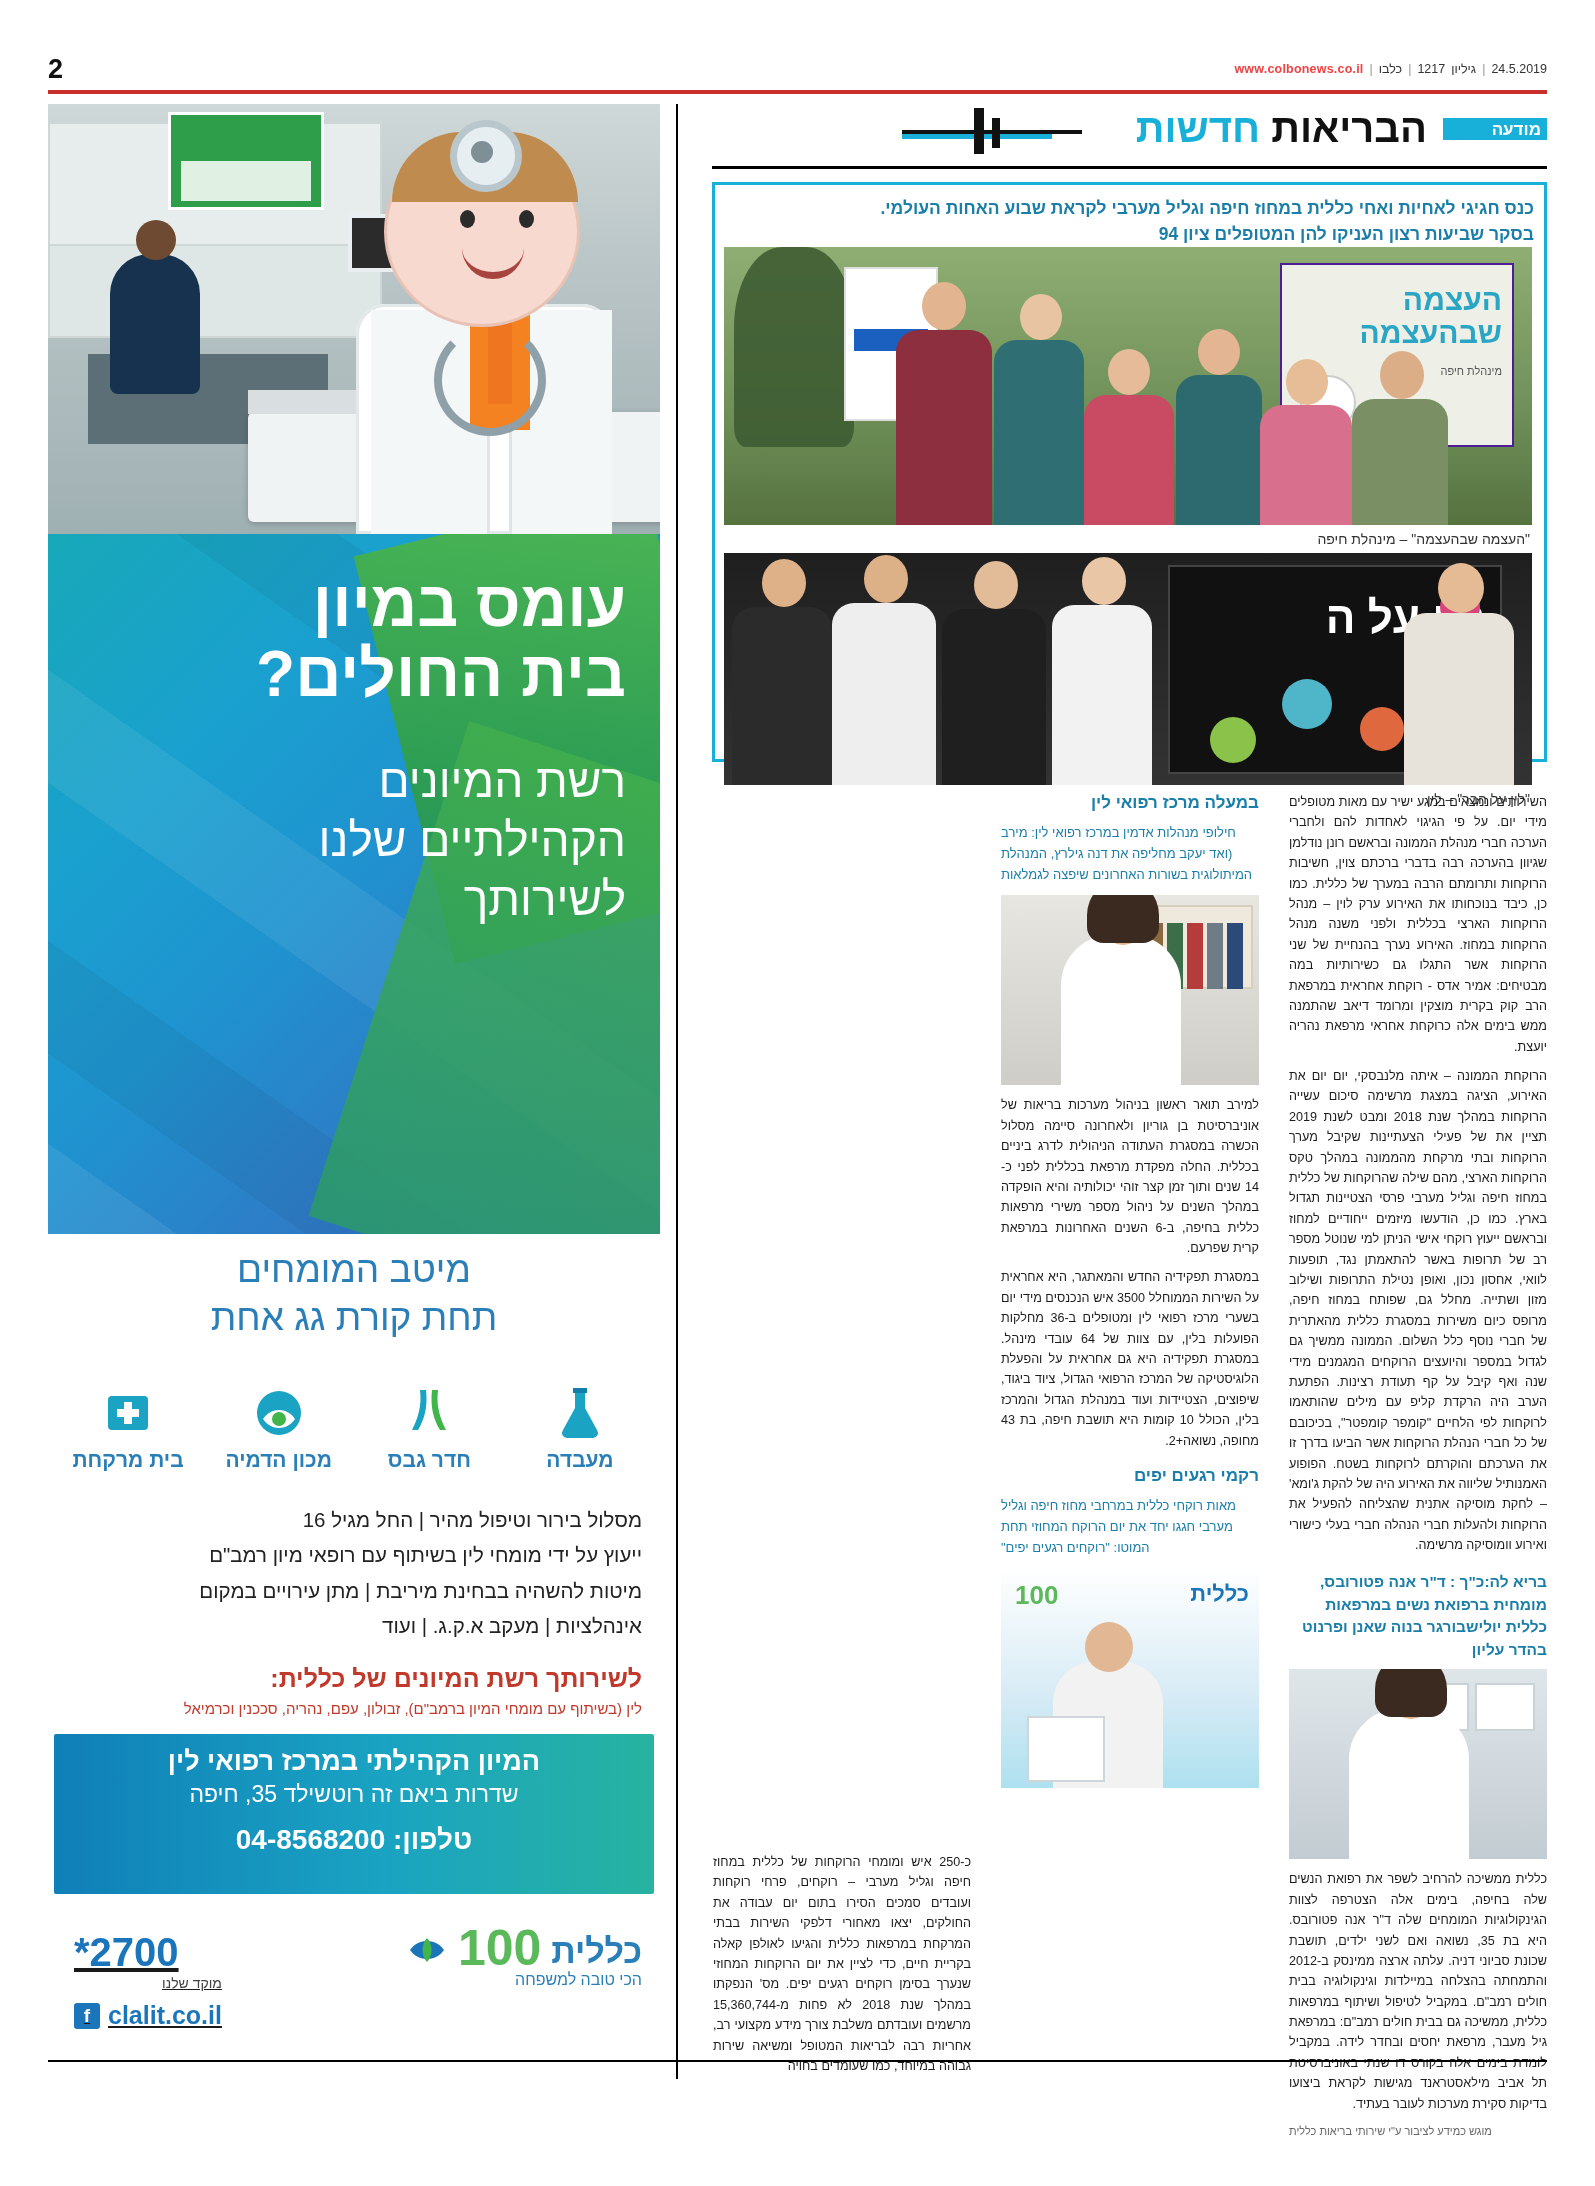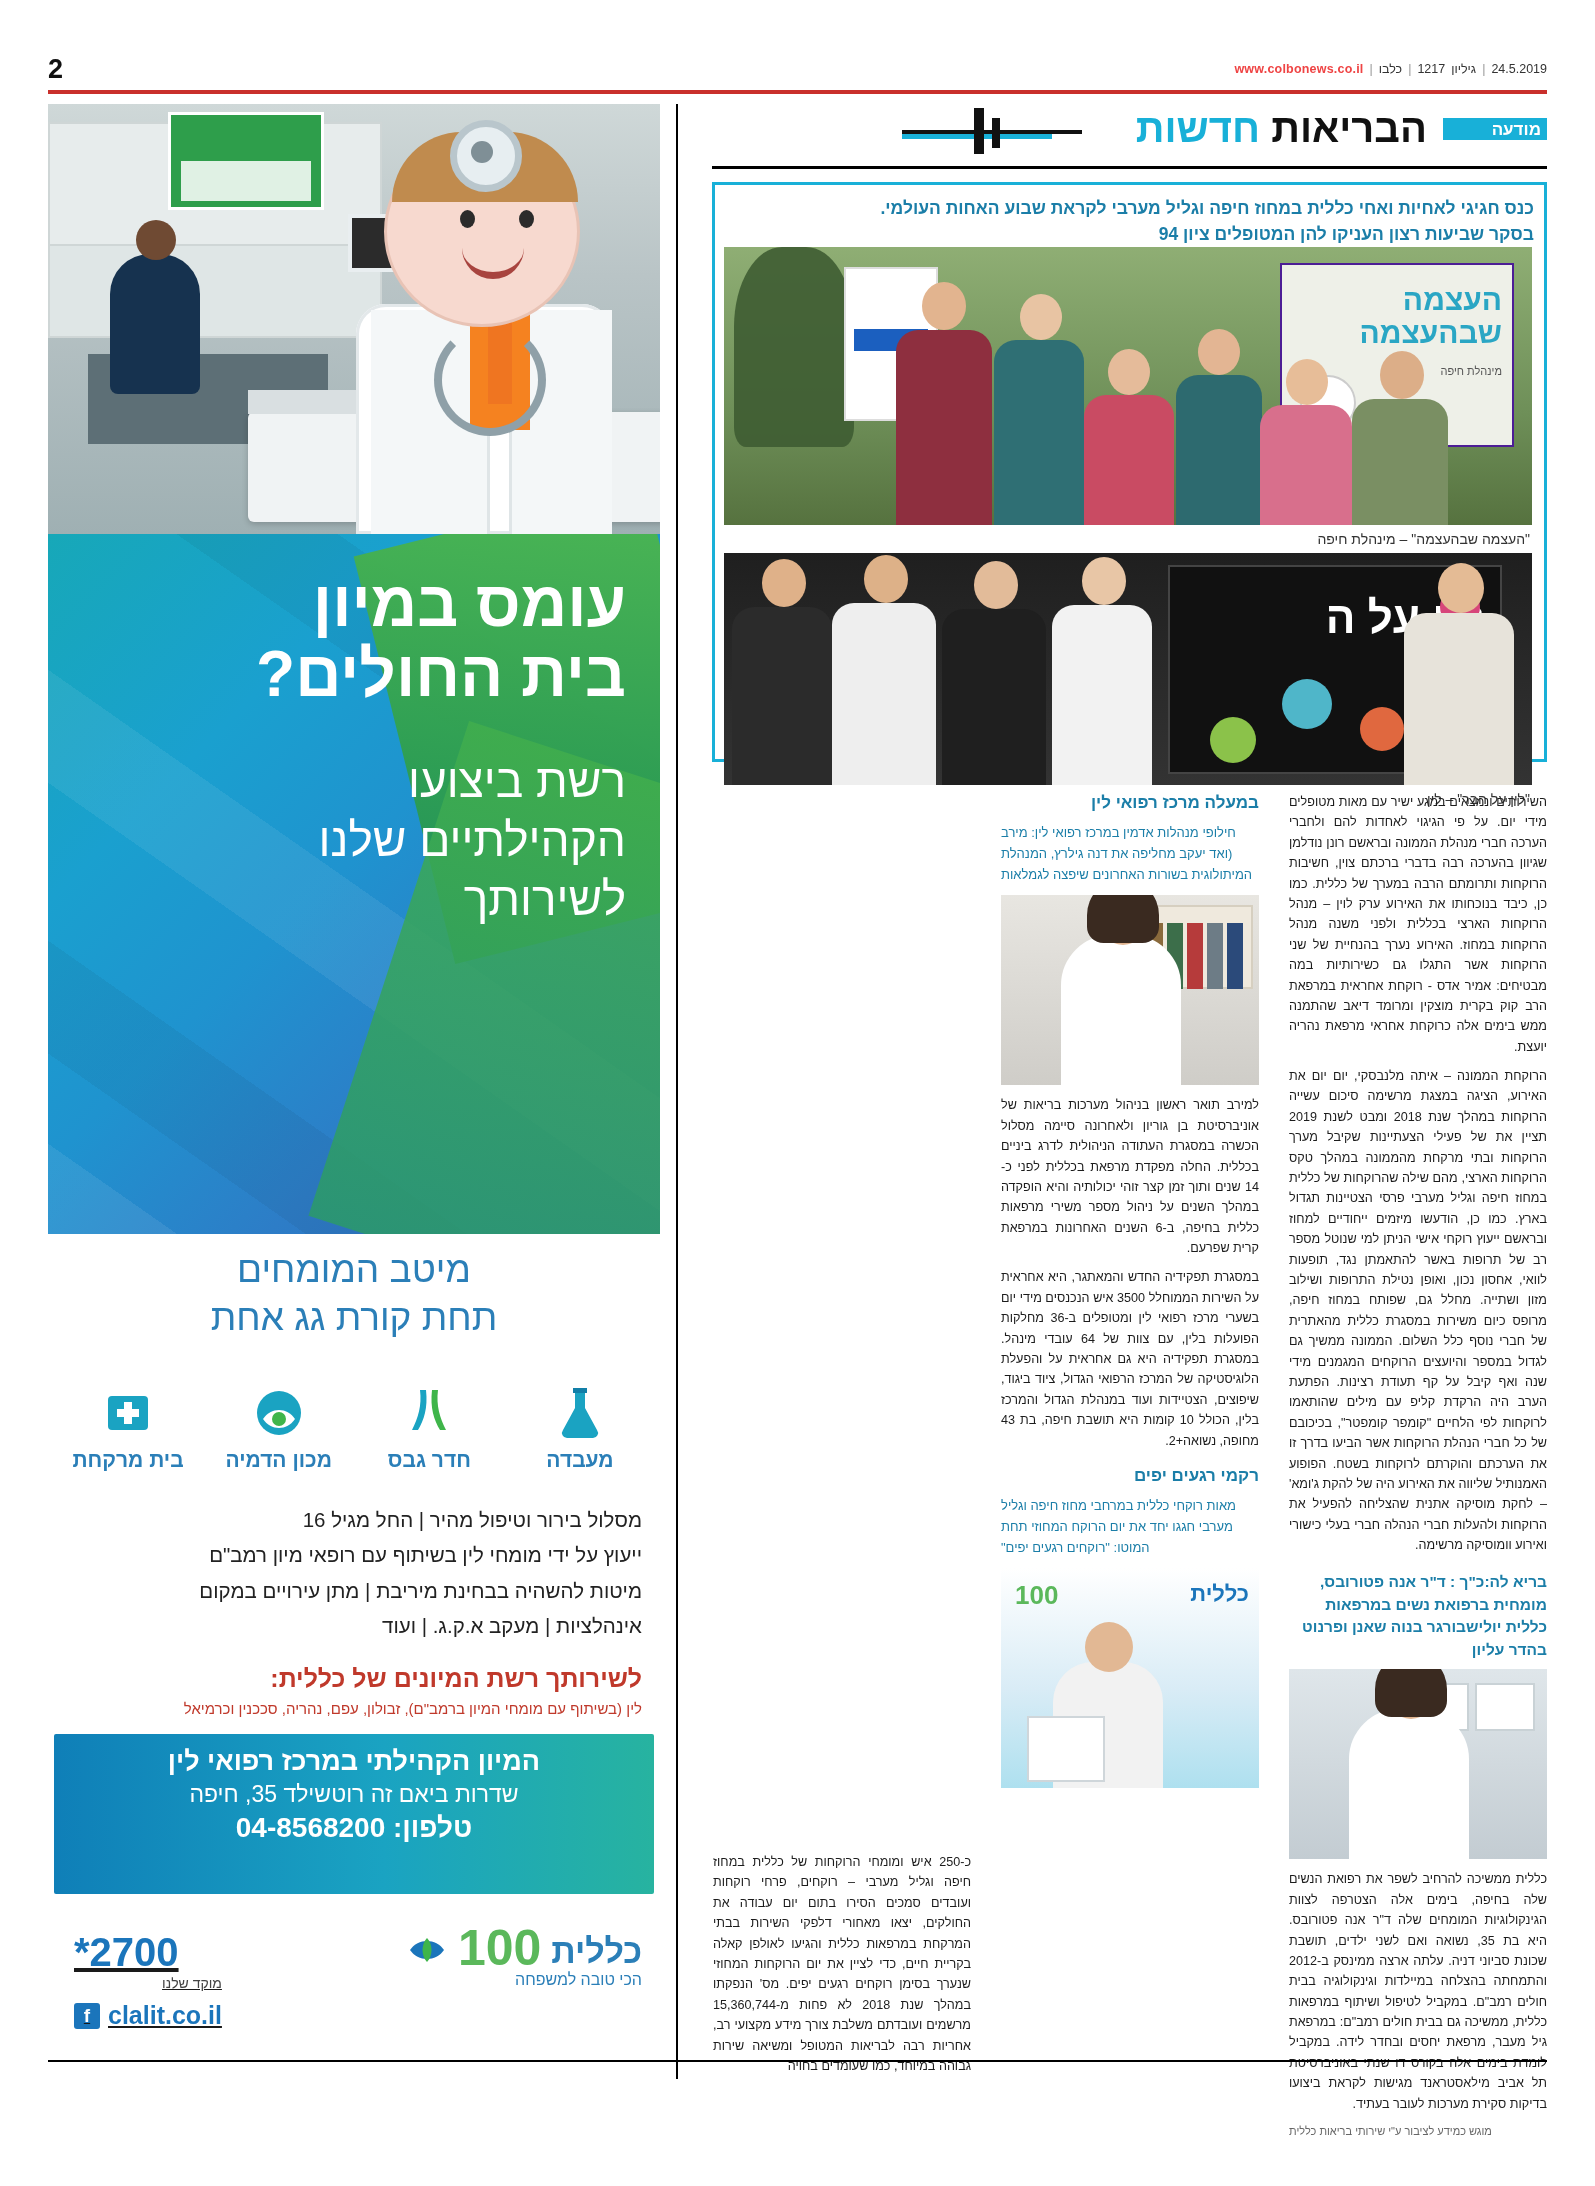--- a/index.html
+++ b/index.html
@@ -129,21 +129,21 @@
     position:absolute;top:466px;right:18px;left:18px;text-align:right;color:#c0392b;font-size:15px;
   }
   .contact-card{
     position:absolute;top:500px;right:6px;width:600px;height:160px;
     background:linear-gradient(90deg,#0f7fb8 0%,#1aa3c2 55%,#27b3a0 100%);
     color:#fff;text-align:center;border-radius:2px;
   }
   .cc-l1{padding-top:12px;font-size:27px;font-weight:bold}
   .cc-l2{font-size:23px;margin-top:4px}
   .cc-l3{font-size:22px;margin-top:8px}
-  .cc-l4{font-size:28px;font-weight:bold;margin-top:4px}
+  .cc-l4{font-size:28px;font-weight:bold;margin-top:16px}
 
   .ad-footer{
     position:absolute;top:678px;right:0;left:0;height:120px;
   }
   .clalit-logo{
     position:absolute;right:18px;top:14px;width:250px;height:86px;
   }
   .cl-100{font-size:50px;font-weight:bold;color:#5bb85b;line-height:.9;}
   .cl-word{font-size:34px;font-weight:bold;color:#2b7fb8;}
   .cl-tag{font-size:16px;color:#2b7fb8;}
@@ -296,21 +296,21 @@
 
     <div class="ad-body">
       <div class="poly"></div>
       <div class="green-wedge"></div>
       <div class="green-wedge2"></div>
       <div class="ad-head">
         <div class="l1">עומס במיון</div>
         <div class="l2">בית החולים?</div>
       </div>
       <div class="ad-sub">
-        <div>רשת ביצועו</div>
+        <div>רשת המיונים</div>
         <div>הקהילתיים שלנו</div>
         <div>לשירותך</div>
       </div>
     </div>
 
     <div class="ad-white">
       <div class="ad-exp">
         <div>מיטב המומחים</div>
         <div>תחת קורת גג אחת</div>
       </div>

